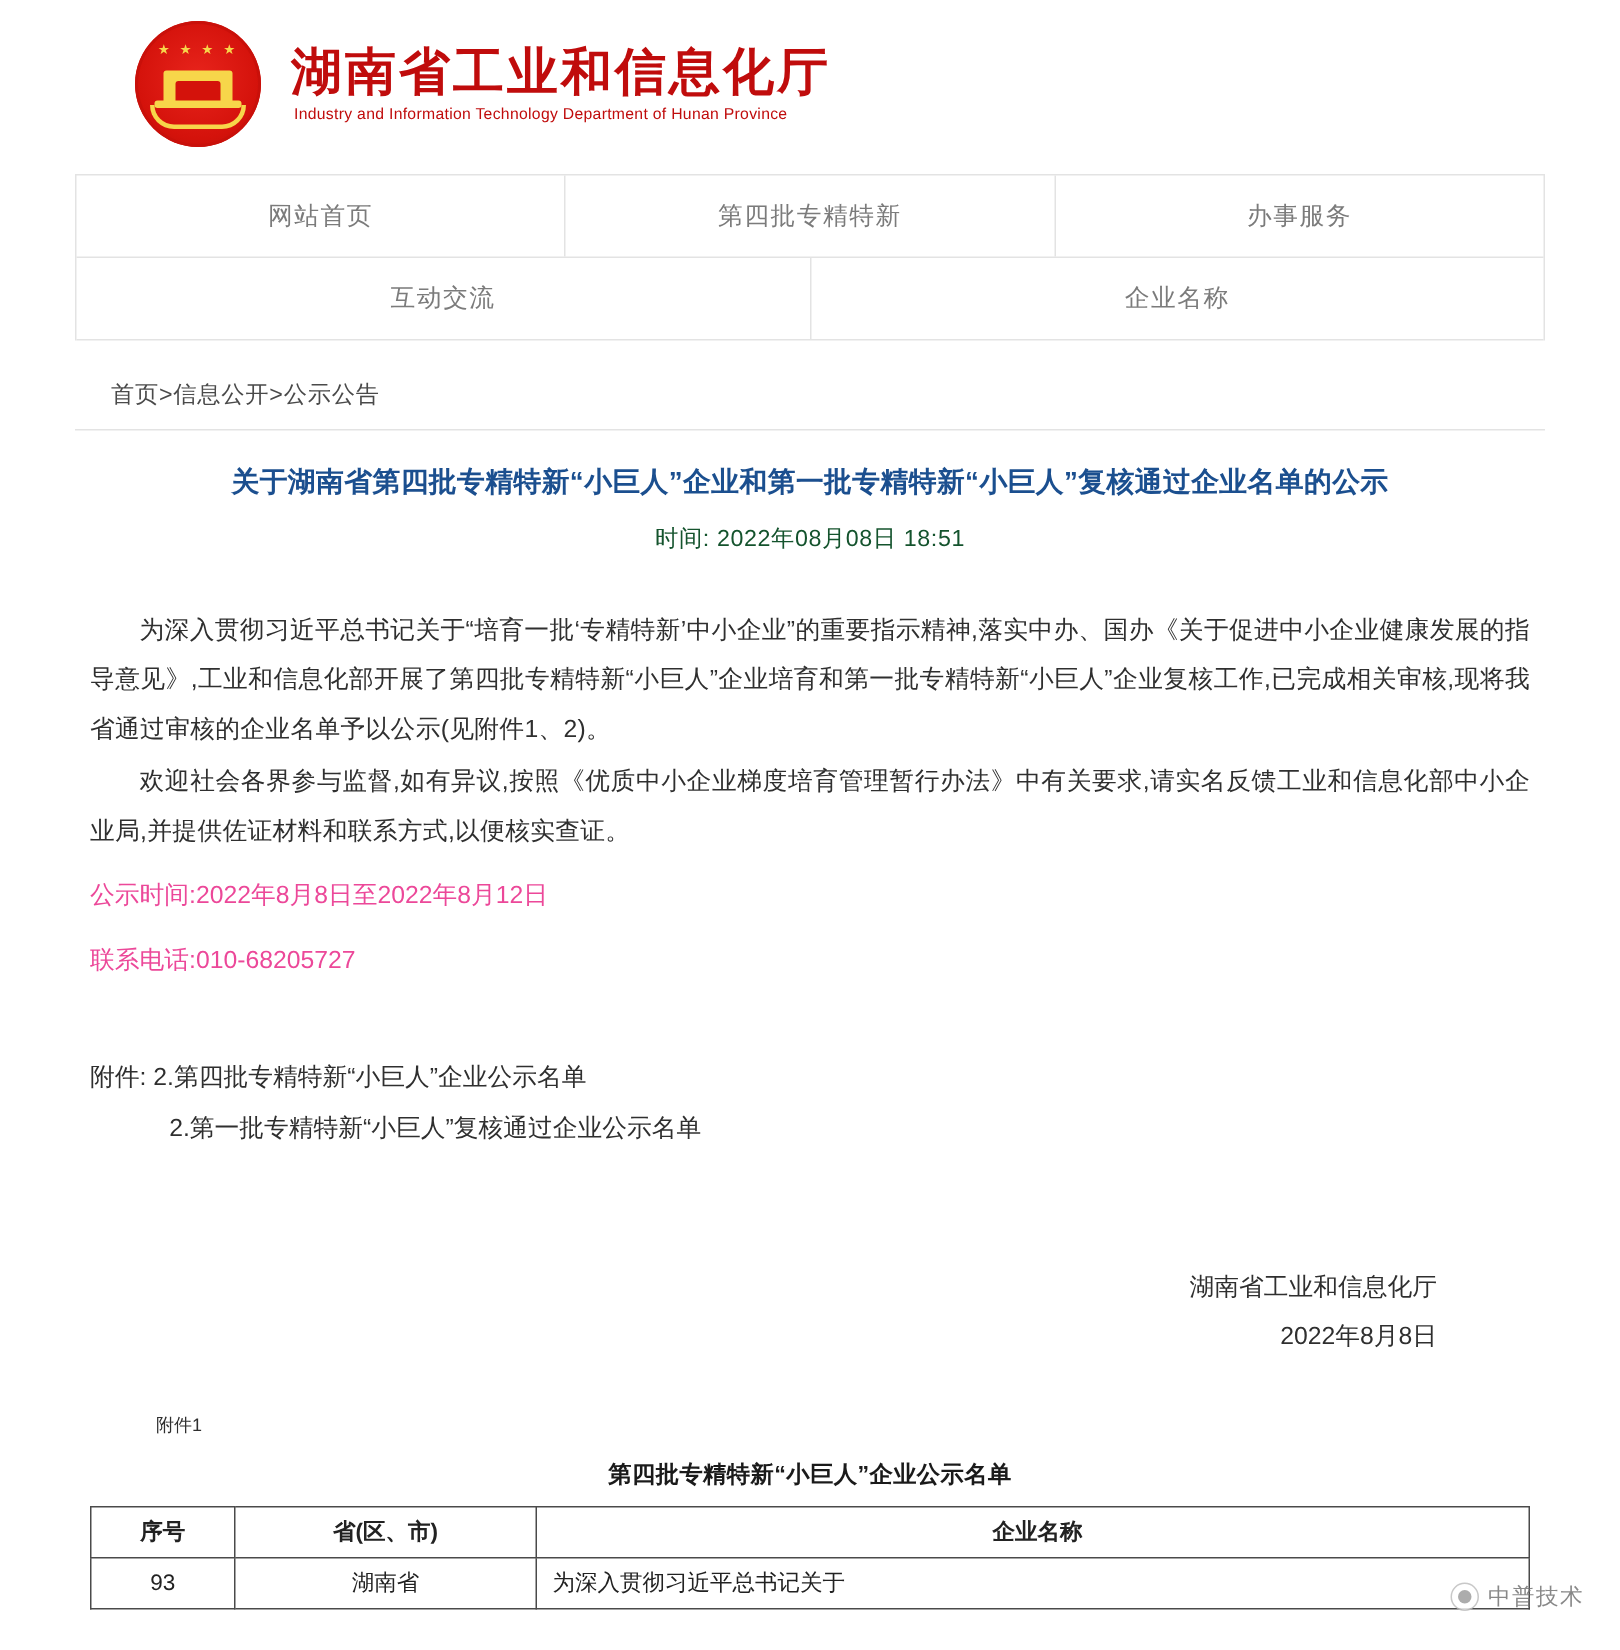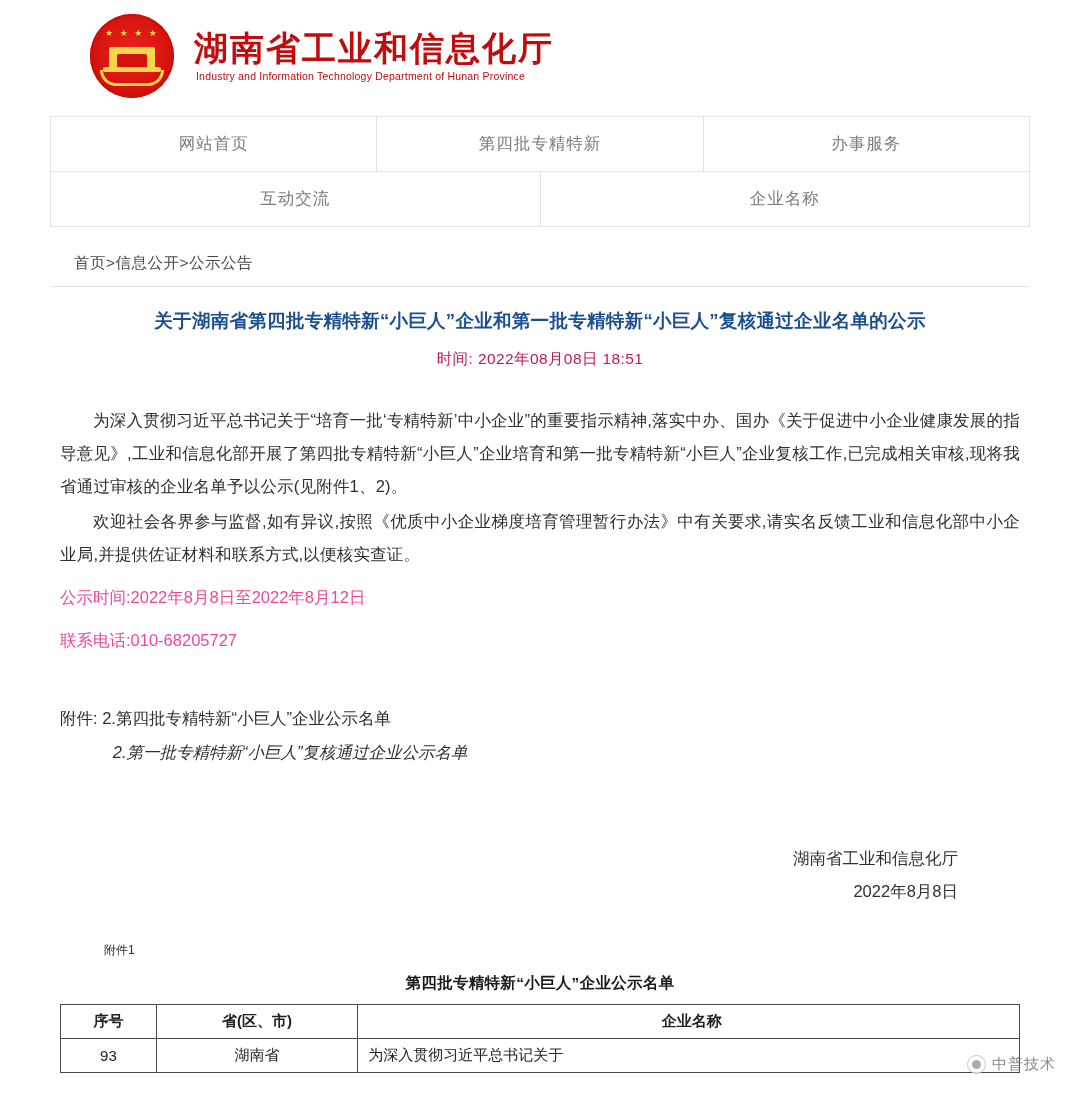--- a/index.html
+++ b/index.html
@@ -144,21 +144,21 @@
     font-size: 18.5px;
     font-weight: 700;
     color: #1b4f8f;
     line-height: 1.5;
     letter-spacing: 0.3px;
   }
   .doc-time {
     margin: 14px 0 0 0;
     text-align: center;
     font-size: 15.5px;
-    color: #be185d;
+    color: #14532d;
     letter-spacing: 0.4px;
   }
   .body-text {
     margin-top: 34px;
     font-size: 16.5px;
     line-height: 2.0;
     color: #2f2f2f;
     text-align: justify;
     letter-spacing: 0.2px;
   }
@@ -173,21 +173,21 @@
     line-height: 2.0;
     color: #ec4899;
   }
 
   .attach-block {
     margin-top: 44px;
     font-size: 16.5px;
     line-height: 2.1;
     color: #2f2f2f;
   }
-  .attach-block .sub { padding-left: 3.2em; font-style: italic; }
+  .attach-block .sub { padding-left: 3.2em; }
 
   .signature {
     margin-top: 72px;
     text-align: right;
     font-size: 16.5px;
     line-height: 2.0;
     color: #2f2f2f;
     padding-right: 62px;
   }
 

